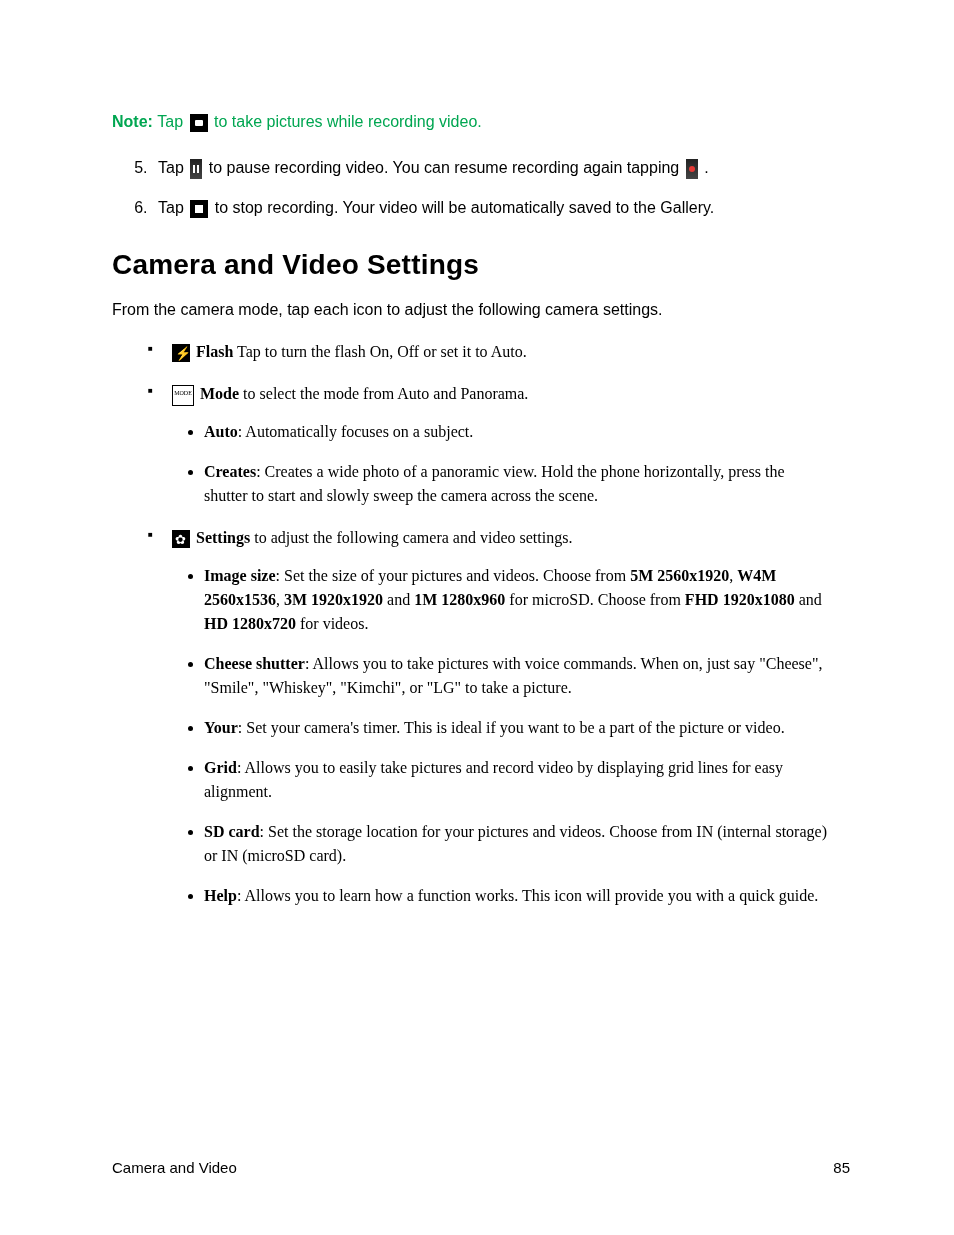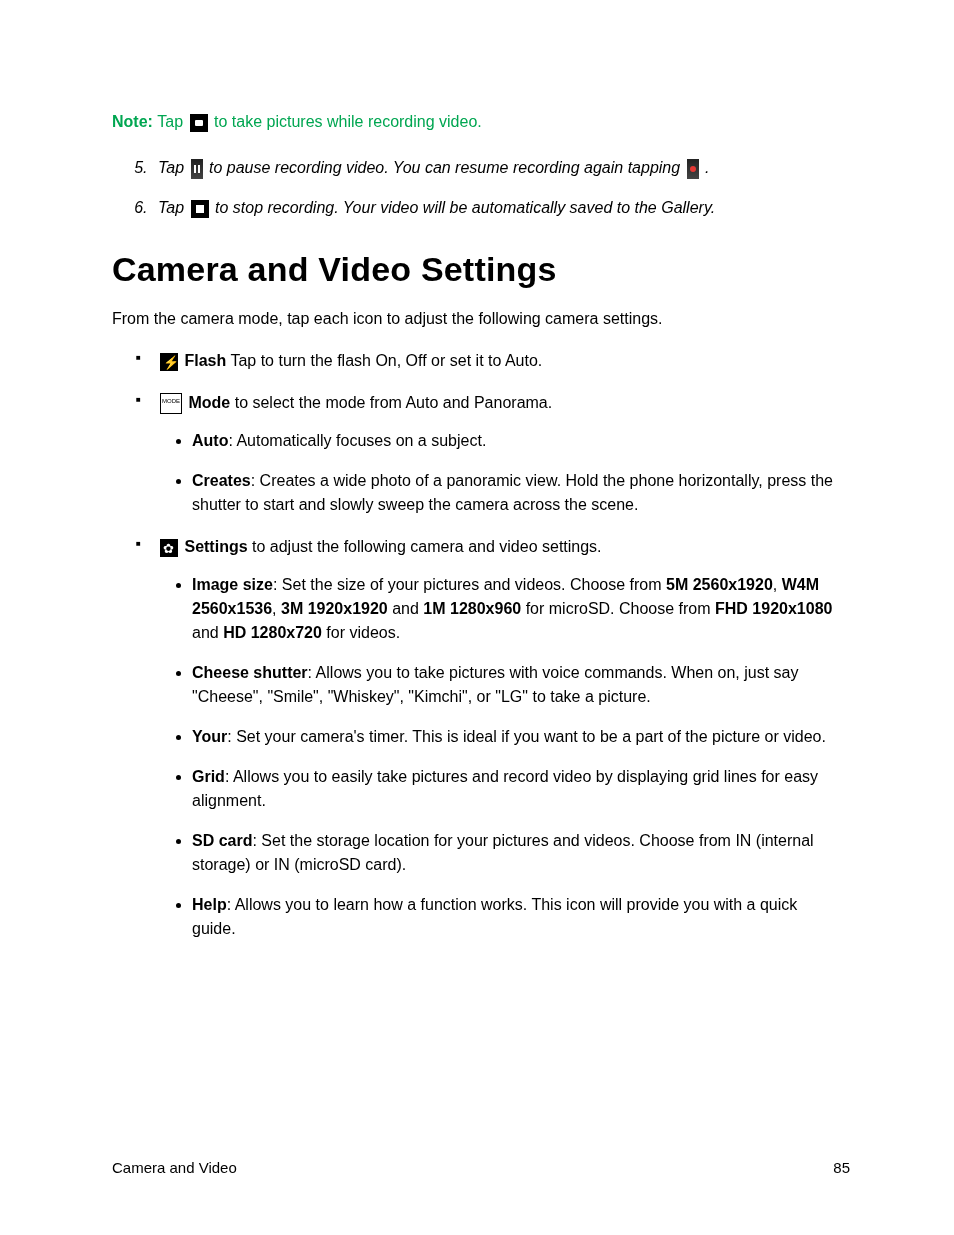--- a/index.html
+++ b/index.html
@@ -115,39 +115,39 @@
       content: "✿";
       color: #fff;
       position: absolute;
       font-size: 13px;
       top: 0px;
       left: 3px;
     }
     ol.steps {
       margin: 0 0 24px 0;
       padding-left: 40px;
-      font-style: italic;
     }
     ol.steps > li {
       margin-bottom: 16px;
       padding-left: 6px;
     }
     h2.section-heading {
-      font-size: 34px;
+      font-size: 28px;
       font-weight: 900;
       margin: 24px 0 12px 0;
       letter-spacing: 0.2px;
     }
     p.body-text {
       margin: 0 0 18px 0;
     }
     ul.sq-list {
       list-style: none;
-      margin: 0;
+      margin: 12px;
       padding-left: 32px;
+      font-family: Liberation Serif, serif;
     }
     ul.sq-list > li {
       position: relative;
       margin-bottom: 18px;
       padding-left: 14px;
     }
     ul.sq-list > li::before {
       content: "■";
       position: absolute;
       left: -8px;

